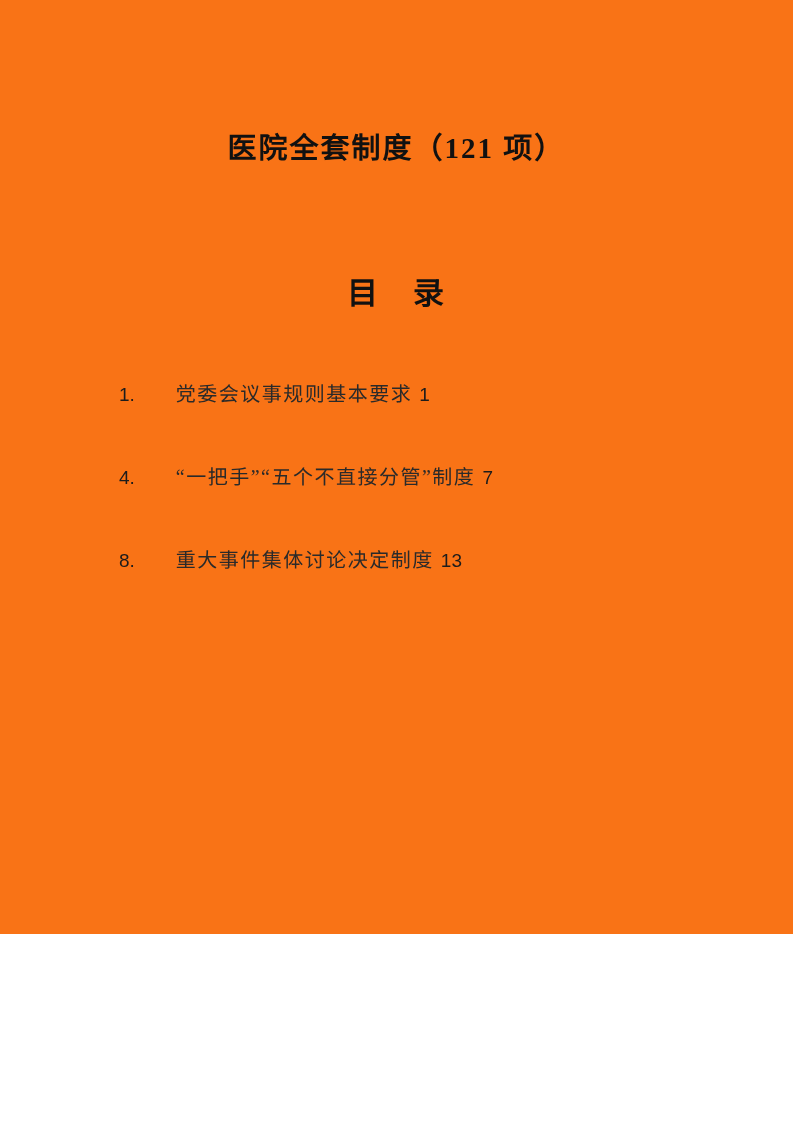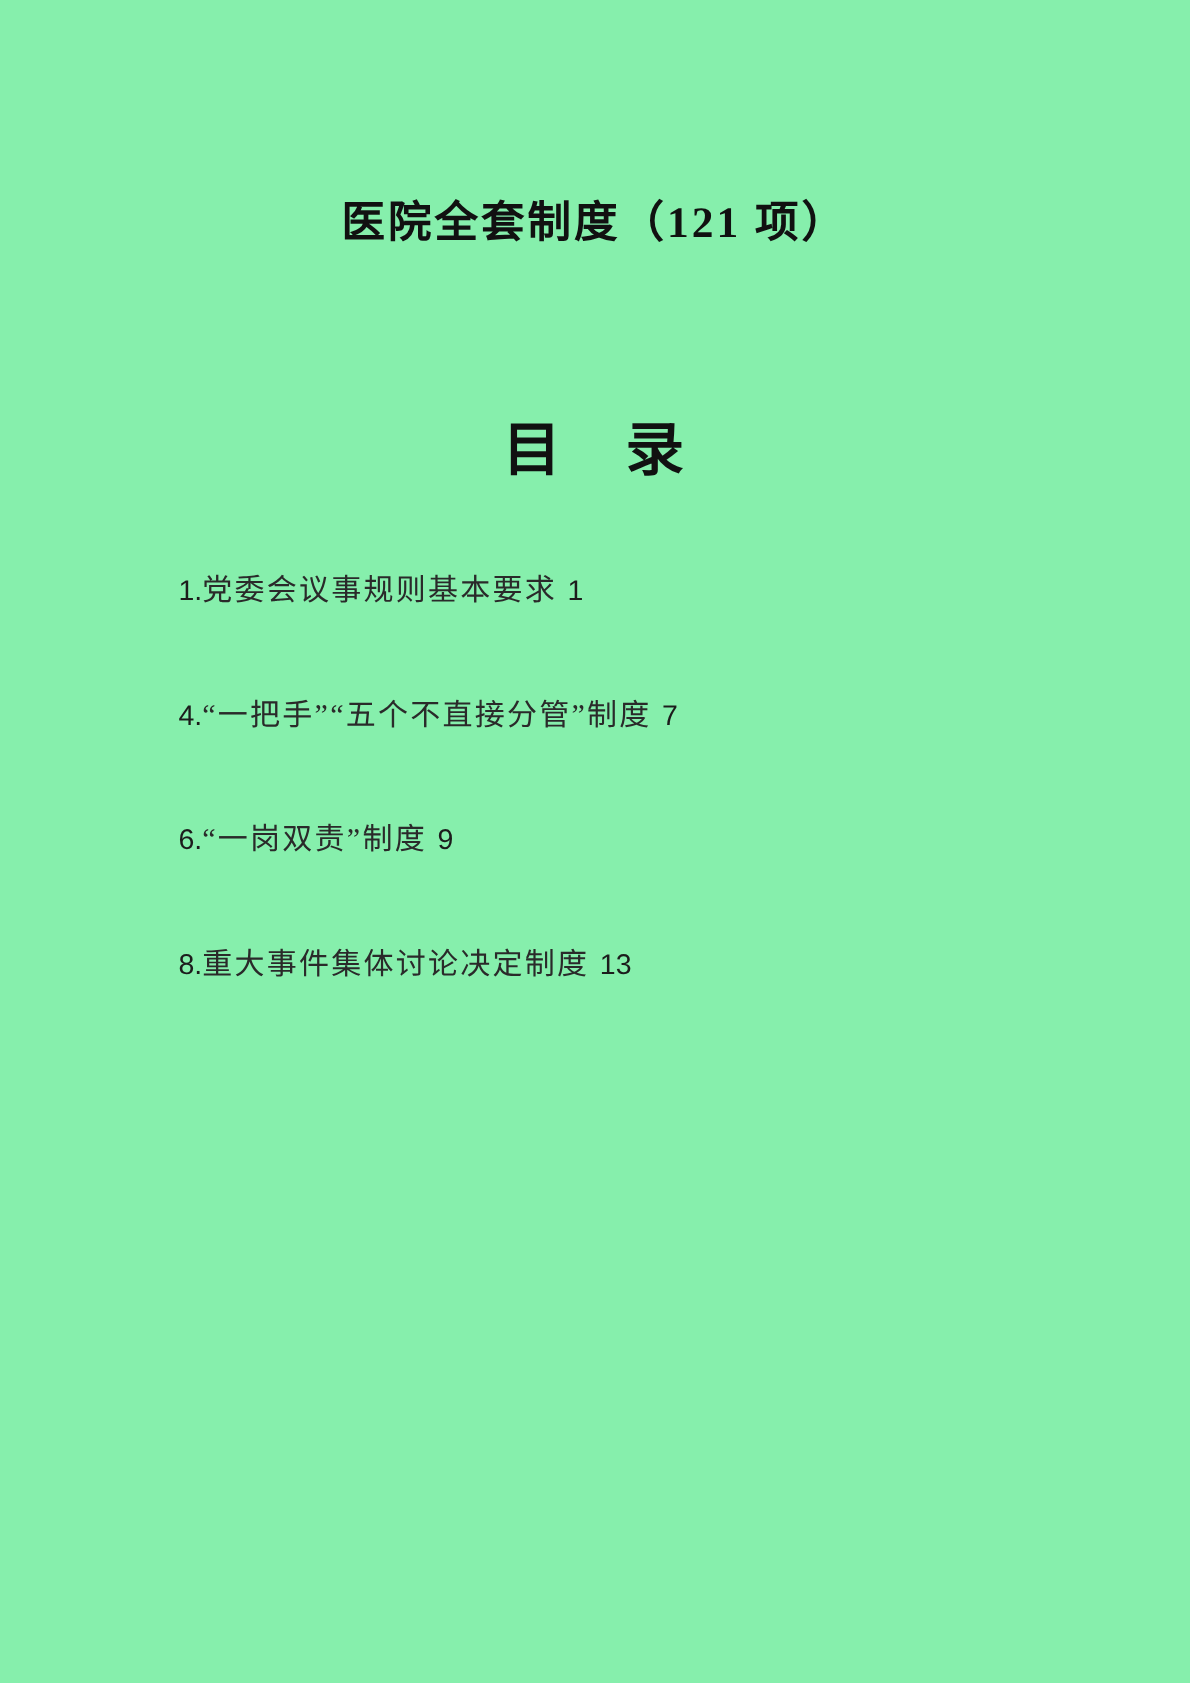--- a/index.html
+++ b/index.html
@@ -3,22 +3,22 @@
 <meta charset="utf-8">
 <style>
   html, body {
     margin: 0;
     padding: 0;
     background: #ffffff;
   }
   .page {
     position: relative;
     width: 793px;
-    height: 1122px;
-    background: #86efac;
+    height: 934px;
+    background: #f97316;
     overflow: hidden;
     font-family: "Liberation Serif", serif;
     color: #1c1c1c;
   }
   .doc-title {
     position: absolute;
     top: 124px;
     left: 0;
     width: 100%;
     margin: 0;
@@ -28,21 +28,21 @@
     letter-spacing: 2px;
     color: #111111;
   }
   .toc-heading {
     position: absolute;
     top: 268px;
     left: 0;
     width: 100%;
     margin: 0;
     text-align: center;
-    font-size: 39px;
+    font-size: 31px;
     font-weight: bold;
     letter-spacing: 2px;
     color: #111111;
   }
   .toc {
     position: absolute;
     top: 382px;
     left: 119px;
     right: 60px;
   }
@@ -56,20 +56,21 @@
   }
   .toc-num {
     font-family: "Liberation Sans", sans-serif;
     font-size: 19px;
     color: #1c1c1c;
   }
   .toc-text {
     font-family: "Liberation Serif", serif;
     letter-spacing: 1.5px;
     color: #2a2a2a;
+    margin-left: 41px;
   }
   .toc-page {
     font-family: "Liberation Sans", sans-serif;
     font-size: 19px;
     margin-left: 7px;
     color: #1c1c1c;
   }
 </style>
 </head>
 <body>
@@ -86,23 +87,20 @@
       <span class="toc-num">1.</span><span class="toc-text">党委会议事规则基本要求</span><span class="toc-page">1</span>
     </div>
 
 
 
     <div class="toc-item">
       <span class="toc-num">4.</span><span class="toc-text">“一把手”“五个不直接分管”制度</span><span class="toc-page">7</span>
     </div>
 
 
-    <div class="toc-item">
-      <span class="toc-num">6.</span><span class="toc-text">“一岗双责”制度</span><span class="toc-page">9</span>
-    </div>
 
 
     <div class="toc-item">
       <span class="toc-num">8.</span><span class="toc-text">重大事件集体讨论决定制度</span><span class="toc-page">13</span>
     </div>
 
   </div>
 </div>
 
 </body></html>

